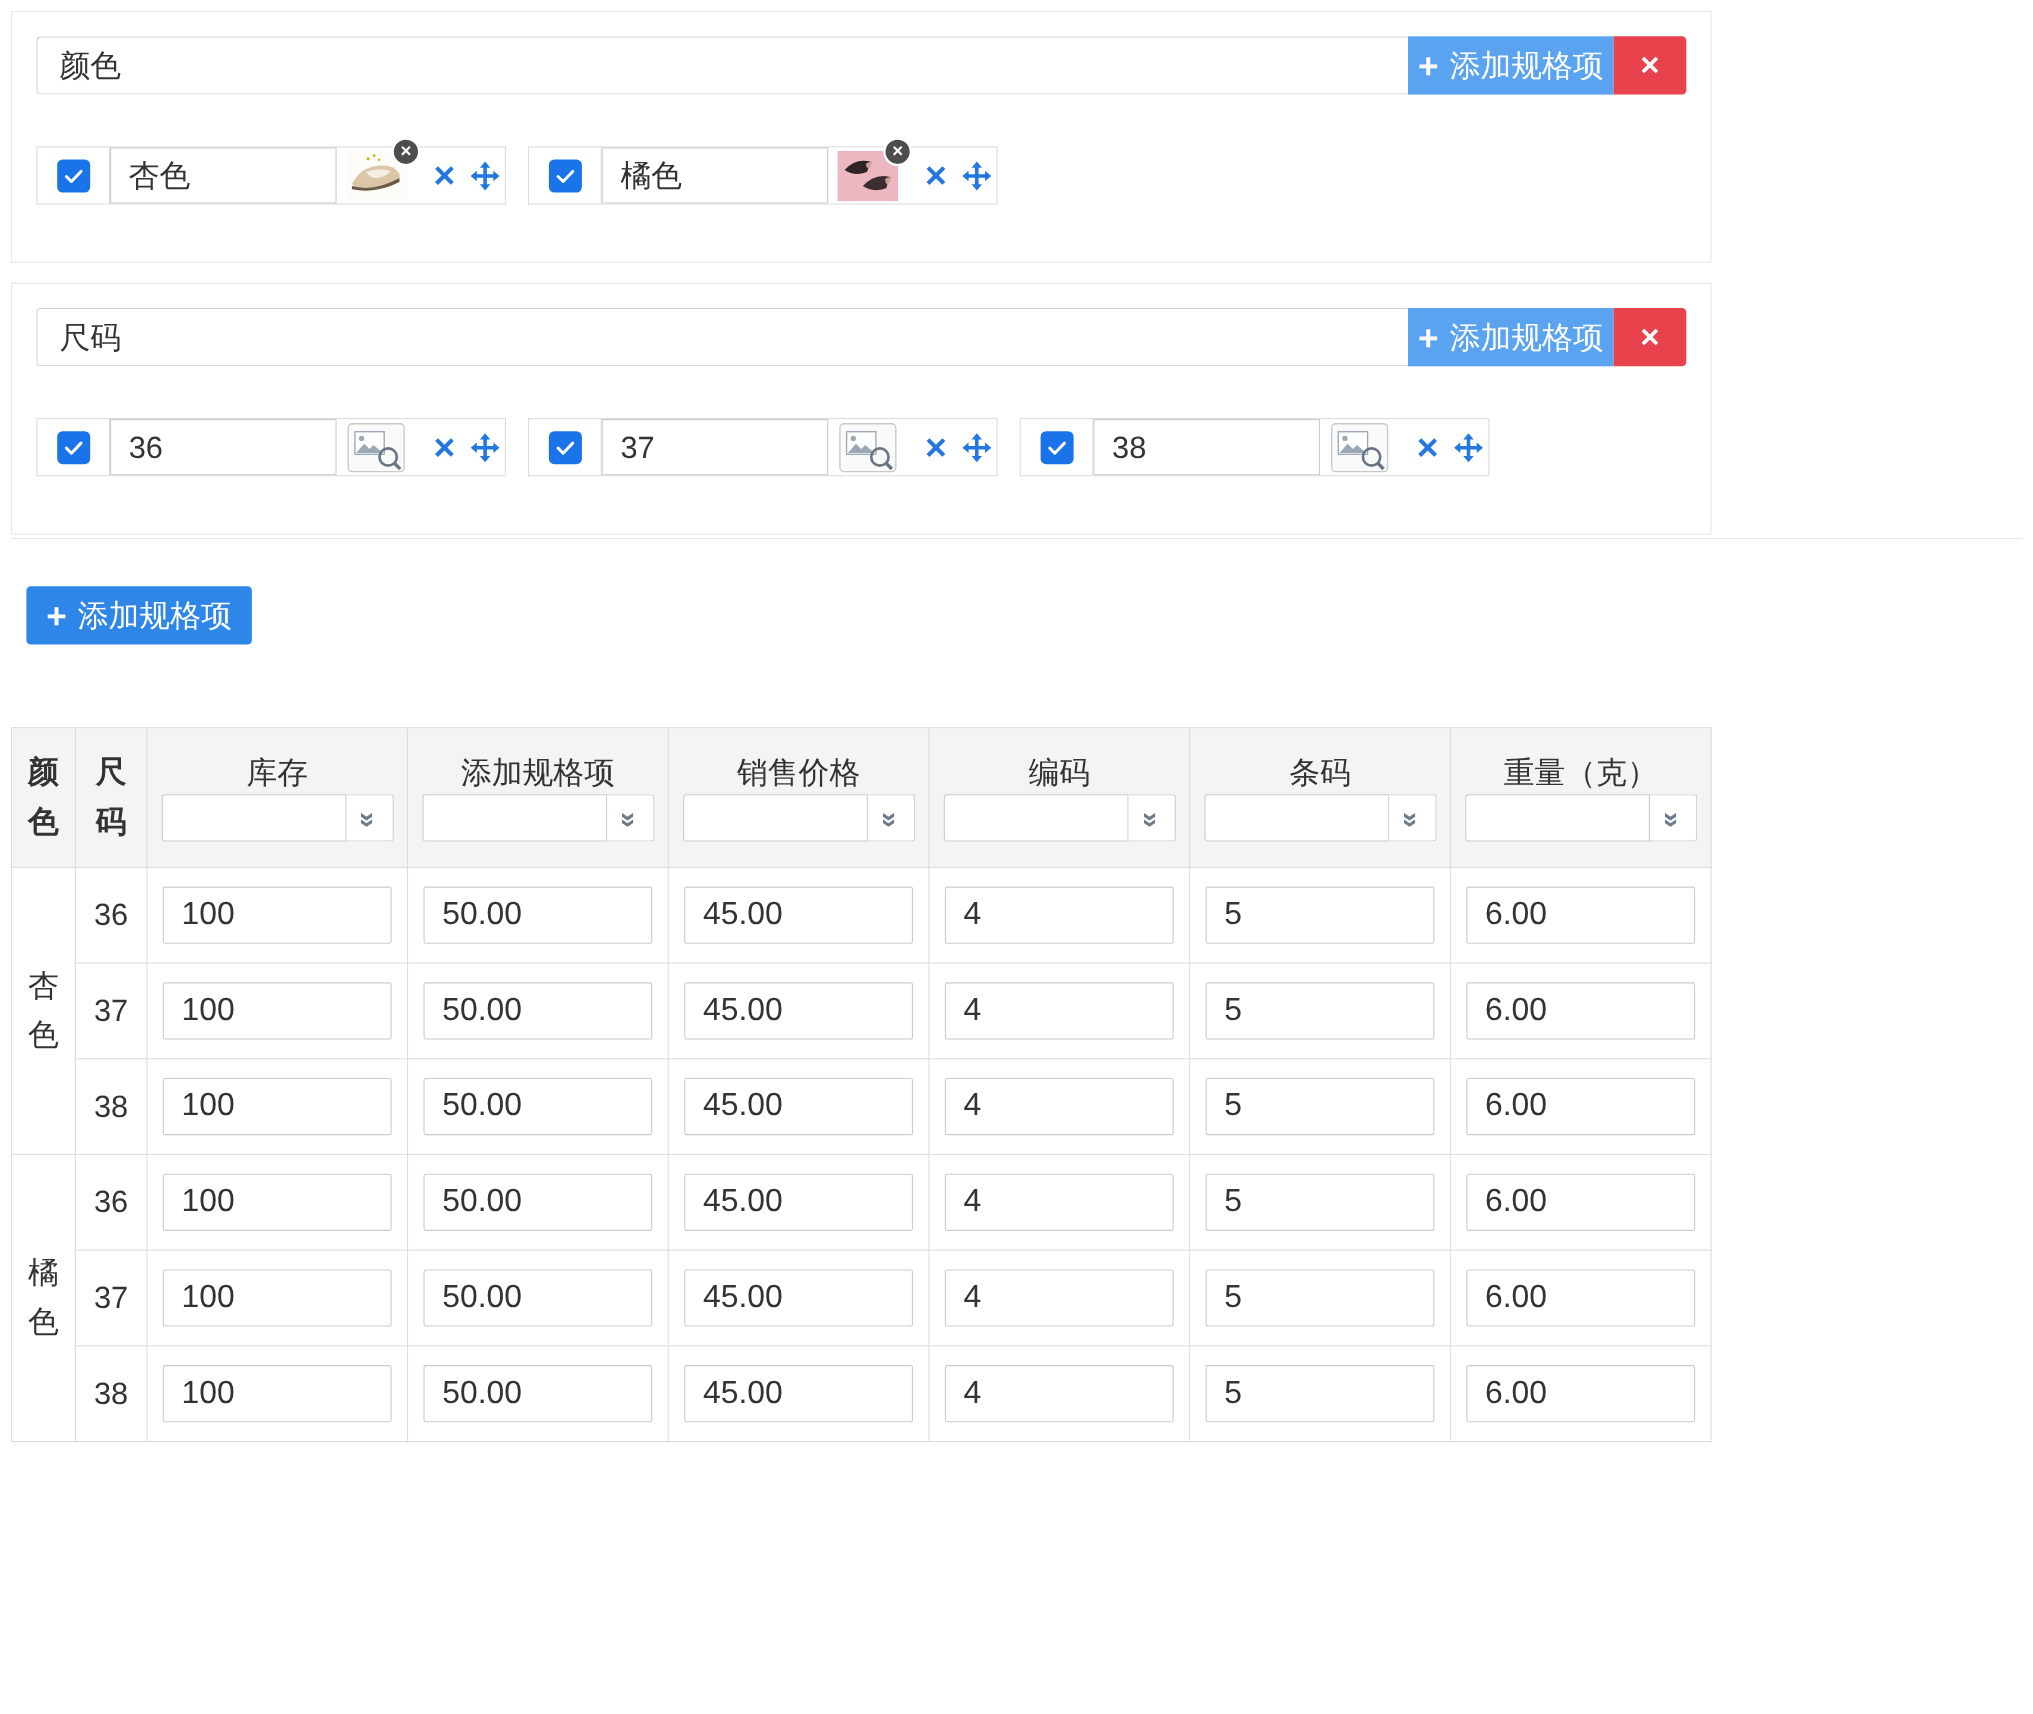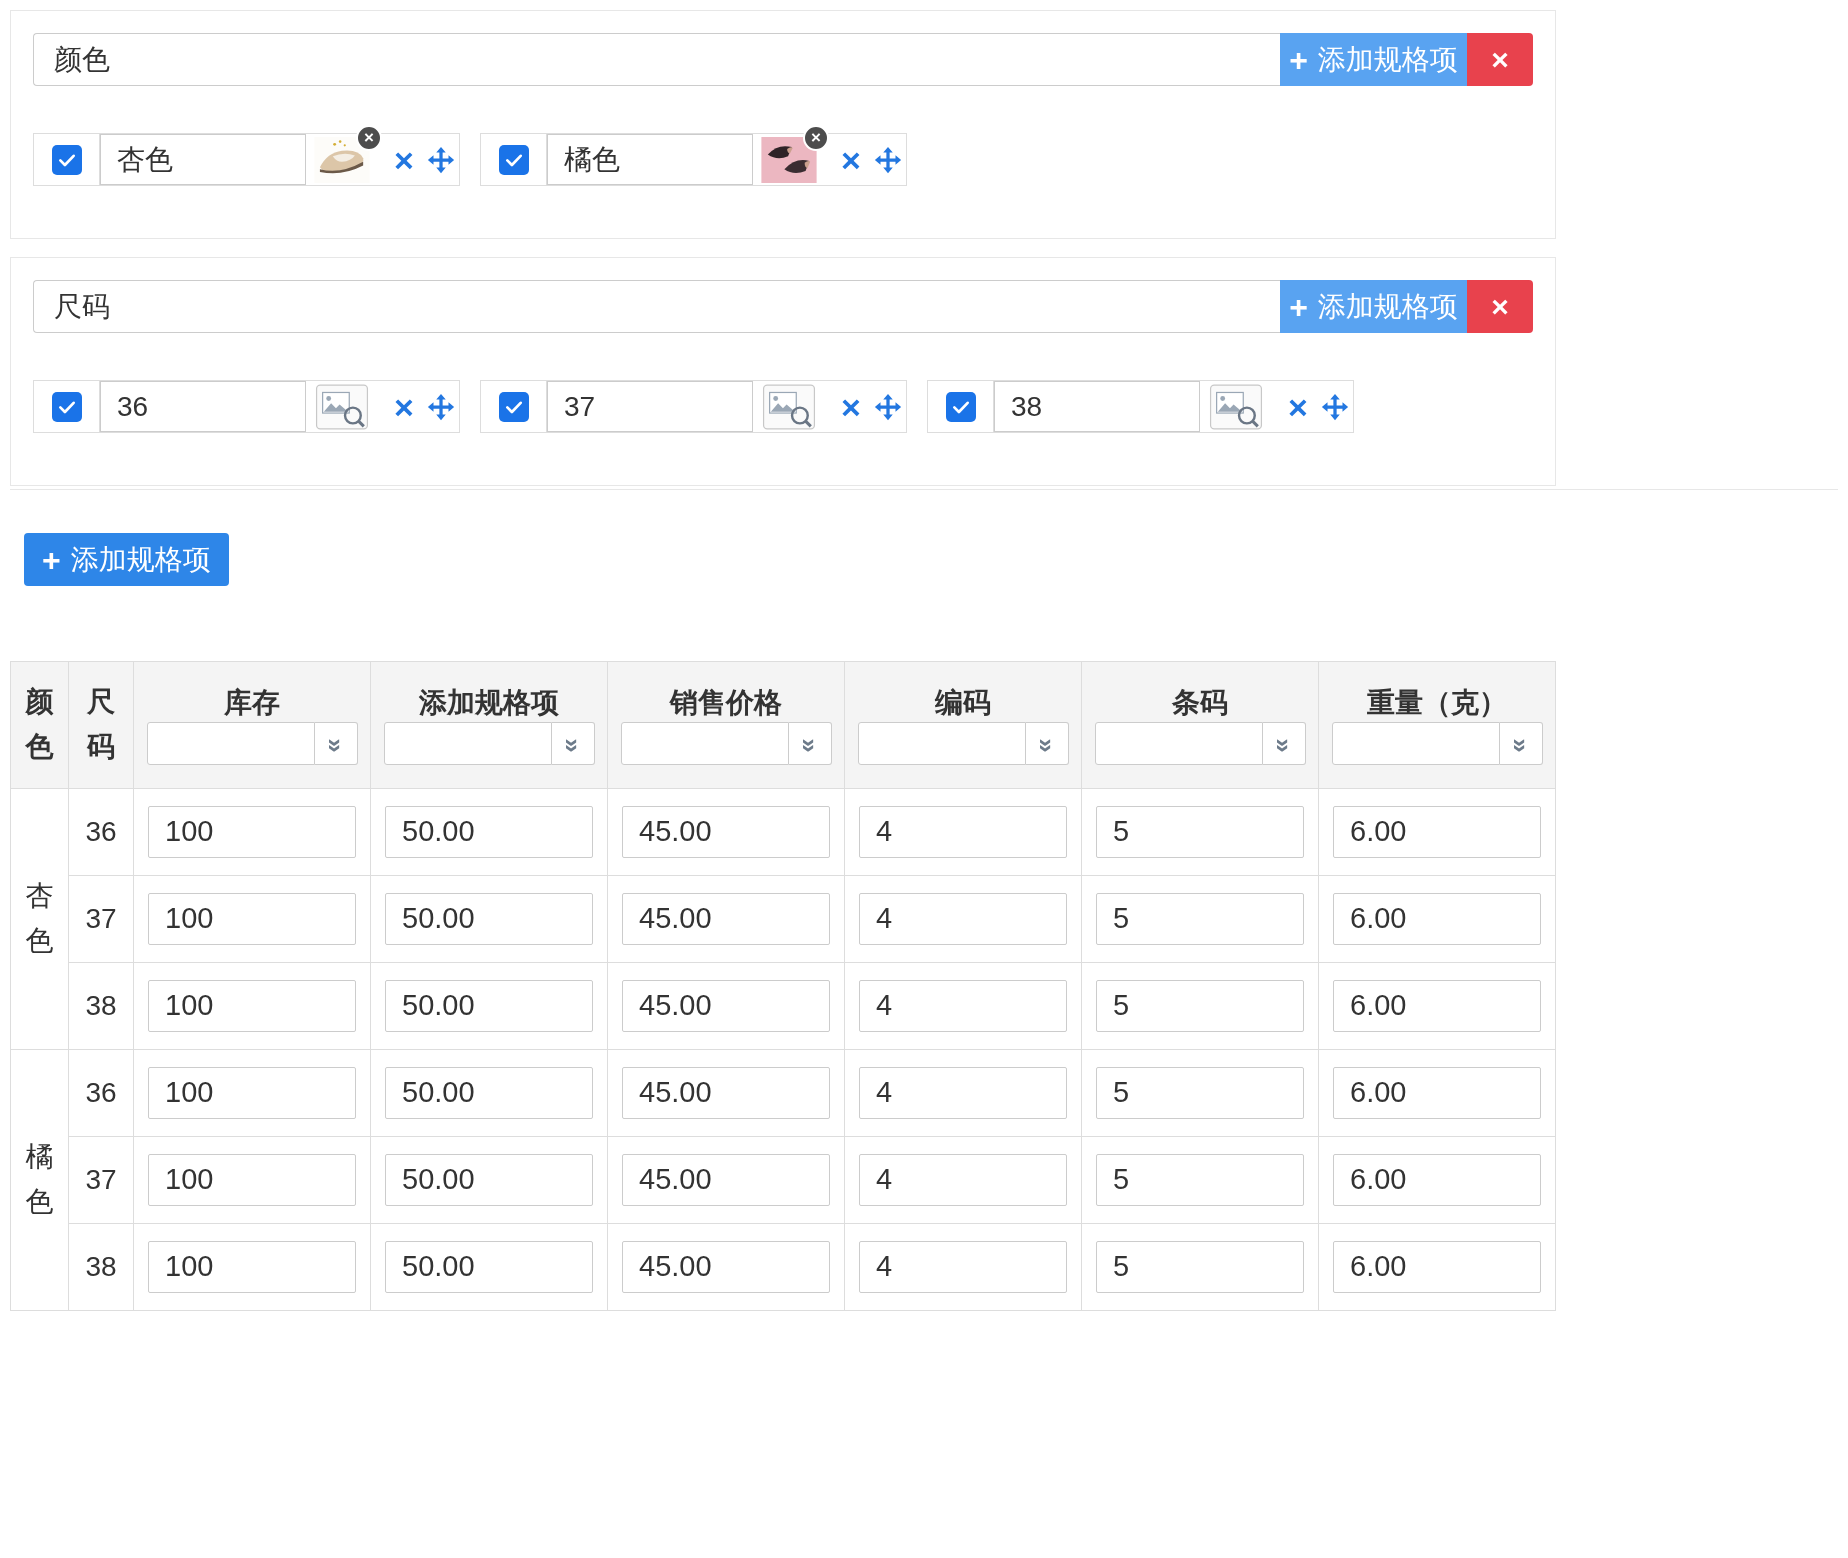--- a/index.html
+++ b/index.html
@@ -29,21 +29,21 @@
 .icon-x{color:#2377e0;font-size:34px;font-weight:bold;line-height:1;margin-left:24px;cursor:pointer}
 .icon-move{margin-left:12px;cursor:pointer;display:flex}
 .icon-move svg{width:30px;height:30px;fill:#2377e0}
 .divider{width:1828px;border-top:1px solid #e7e7e7;margin-top:3px}
 .toolbar{display:flex;gap:11px;margin:43px 0 0 14px}
 .btn-primary{height:53px;background:#2e86e8;border-radius:4px;padding:0 18px;display:flex;align-items:center;gap:10px}
 .btn-primary svg{width:24px;height:24px;fill:#fff}
 .sku-table{width:1546px;margin-top:75px;border-collapse:collapse;table-layout:fixed}
 .sku-table th,.sku-table td{border:1px solid #ddd}
 .sku-table thead th{background:#f4f4f4;vertical-align:middle;padding:18px 12px}
-.col-label{text-align:center;font-weight:bold;font-size:28px;}
+.col-label{text-align:center;font-weight:normal;font-size:28px;}
 .batch-group{display:flex;justify-content:center}
 .batch-input{width:168px;height:43px;border:1px solid #ccc;border-radius:3px 0 0 3px;padding:0 12px;font-size:26px;background:#fff}
 .batch-btn{width:43px;height:43px;border:1px solid #ccc;border-left:none;border-radius:0 3px 3px 0;background:#fff;color:#6d7b8a;display:flex;align-items:center;justify-content:center;cursor:pointer;font-family:inherit}
 .chev{display:inline-block;transform:rotate(90deg);font-size:26px;font-weight:bold;letter-spacing:-3px;line-height:1}
 .vtext{display:inline-block;width:1.05em;line-height:1.6;word-break:break-all;text-align:center;vertical-align:middle}
 .corner-th .vtext{font-weight:bold}
 .td-color,.td-size{text-align:center;vertical-align:middle;background:#fff;font-size:28px;color:#333}
 .td-input{padding:17px 14px;background:#fff}
 .cell-input{width:100%;height:52px;border:1px solid #ccc;border-radius:2px;padding:0 16px;font-size:29px;color:#333;background:#fff}
 </style>

